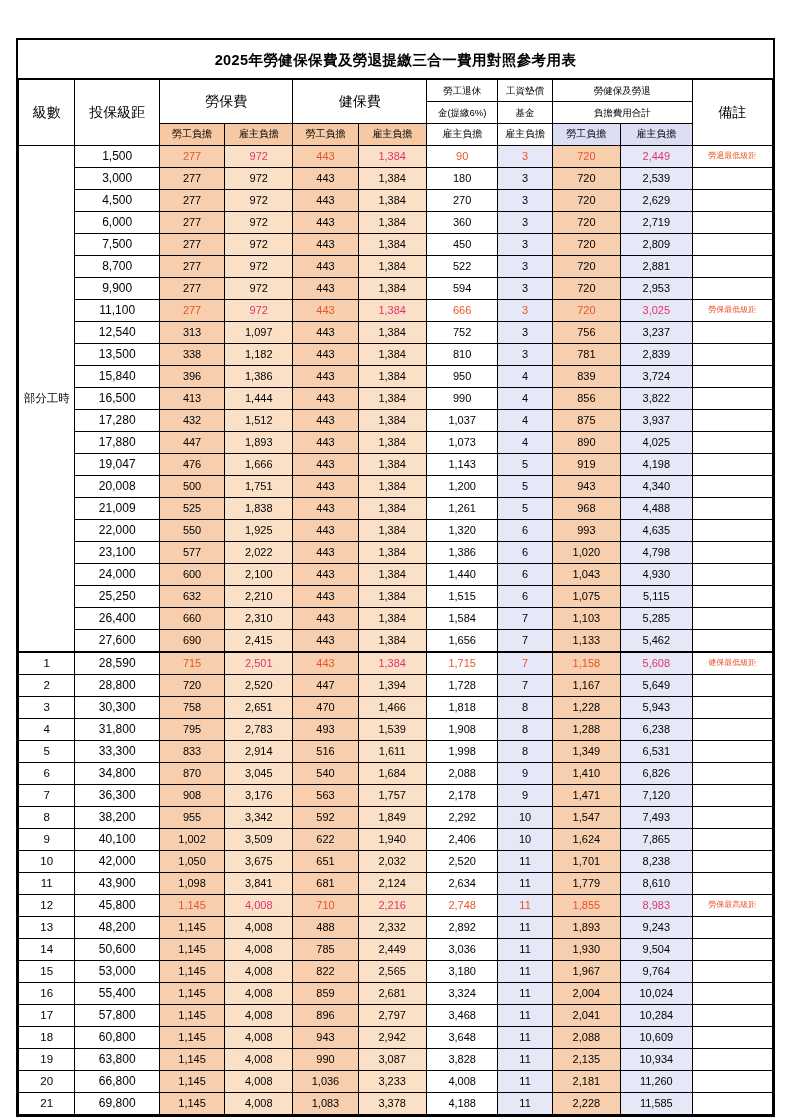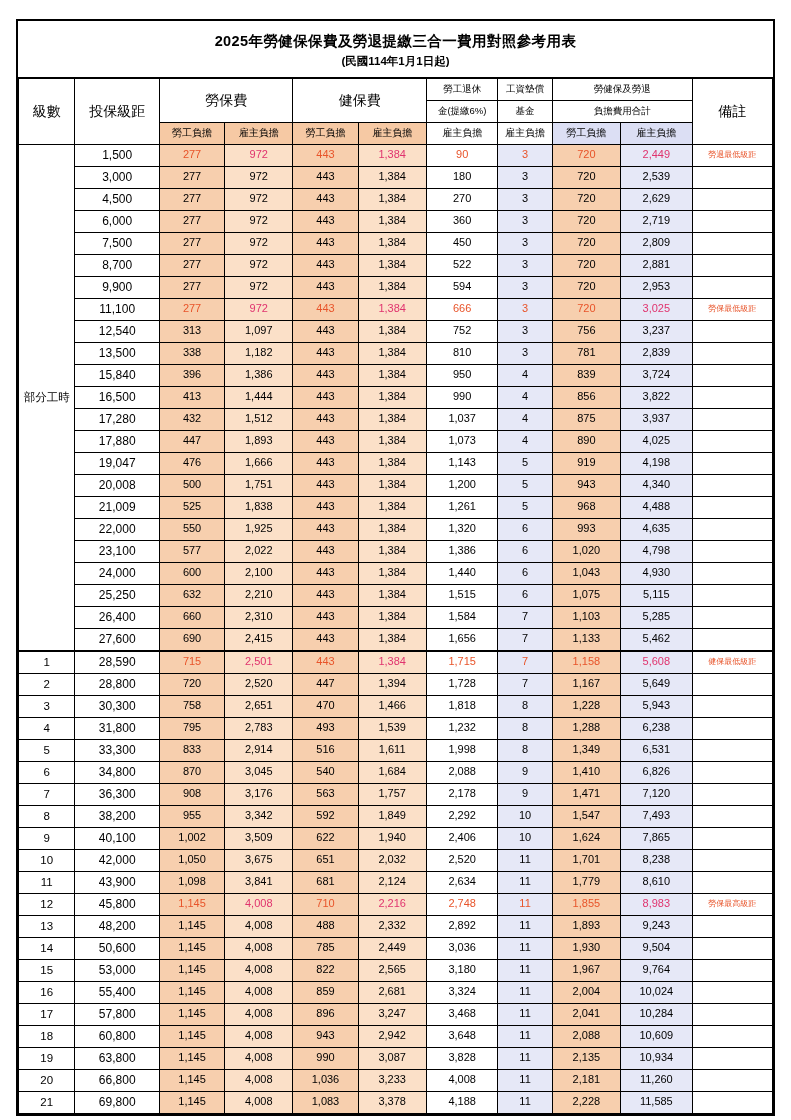--- a/index.html
+++ b/index.html
@@ -12,21 +12,21 @@
     height: 1120px;
     font-family: "Liberation Sans", sans-serif;
     color: #000000;
     overflow: hidden;
   }
   .page {
     position: relative;
     width: 791px;
     height: 1120px;
     box-sizing: border-box;
-    padding: 19px 16px 10px 16px;
+    padding: 38px 16px 10px 16px;
   }
   .frame {
     border: 2px solid #000000;
     box-sizing: border-box;
     width: 759px;
   }
   .title-block {
     text-align: center;
     padding: 10px 0 7px 0;
     border-bottom: 1px solid #000000;
@@ -113,21 +113,20 @@
   }
 </style>
 </head>
 <body>
 
 <div class="page">
   <div class="frame">
 
     <div class="title-block">
       <div class="title-main">2025年勞健保保費及勞退提繳三合一費用對照參考用表</div>
-      <div class="title-sub">(民國114年1月1日起)</div>
     </div>
 
     <table class="main">
       <colgroup>
         <col style="width:52px">
         <col style="width:78px">
         <col style="width:60px">
         <col style="width:63px">
         <col style="width:60px">
         <col style="width:63px">
@@ -481,21 +480,21 @@
             <td class="c-blue">5,943</td>
             <td class="note"></td>
           </tr>
           <tr>
             <td class="grade-cell">4</td>
             <td class="salary-cell c-white">31,800</td>
             <td class="c-orange-d">795</td>
             <td class="c-orange">2,783</td>
             <td class="c-orange-d">493</td>
             <td class="c-orange">1,539</td>
-            <td class="c-white">1,232</td>
+            <td class="c-white">1,908</td>
             <td class="c-blue">8</td>
             <td class="c-orange-d">1,288</td>
             <td class="c-blue">6,238</td>
             <td class="note"></td>
           </tr>
           <tr>
             <td class="grade-cell">5</td>
             <td class="salary-cell c-white">33,300</td>
             <td class="c-orange-d">833</td>
             <td class="c-orange">2,914</td>
@@ -649,21 +648,21 @@
             <td class="c-orange-d">2,004</td>
             <td class="c-blue">10,024</td>
             <td class="note"></td>
           </tr>
           <tr>
             <td class="grade-cell">17</td>
             <td class="salary-cell c-white">57,800</td>
             <td class="c-orange-d">1,145</td>
             <td class="c-orange">4,008</td>
             <td class="c-orange-d">896</td>
-            <td class="c-orange">3,247</td>
+            <td class="c-orange">2,797</td>
             <td class="c-white">3,468</td>
             <td class="c-blue">11</td>
             <td class="c-orange-d">2,041</td>
             <td class="c-blue">10,284</td>
             <td class="note"></td>
           </tr>
           <tr>
             <td class="grade-cell">18</td>
             <td class="salary-cell c-white">60,800</td>
             <td class="c-orange-d">1,145</td>

